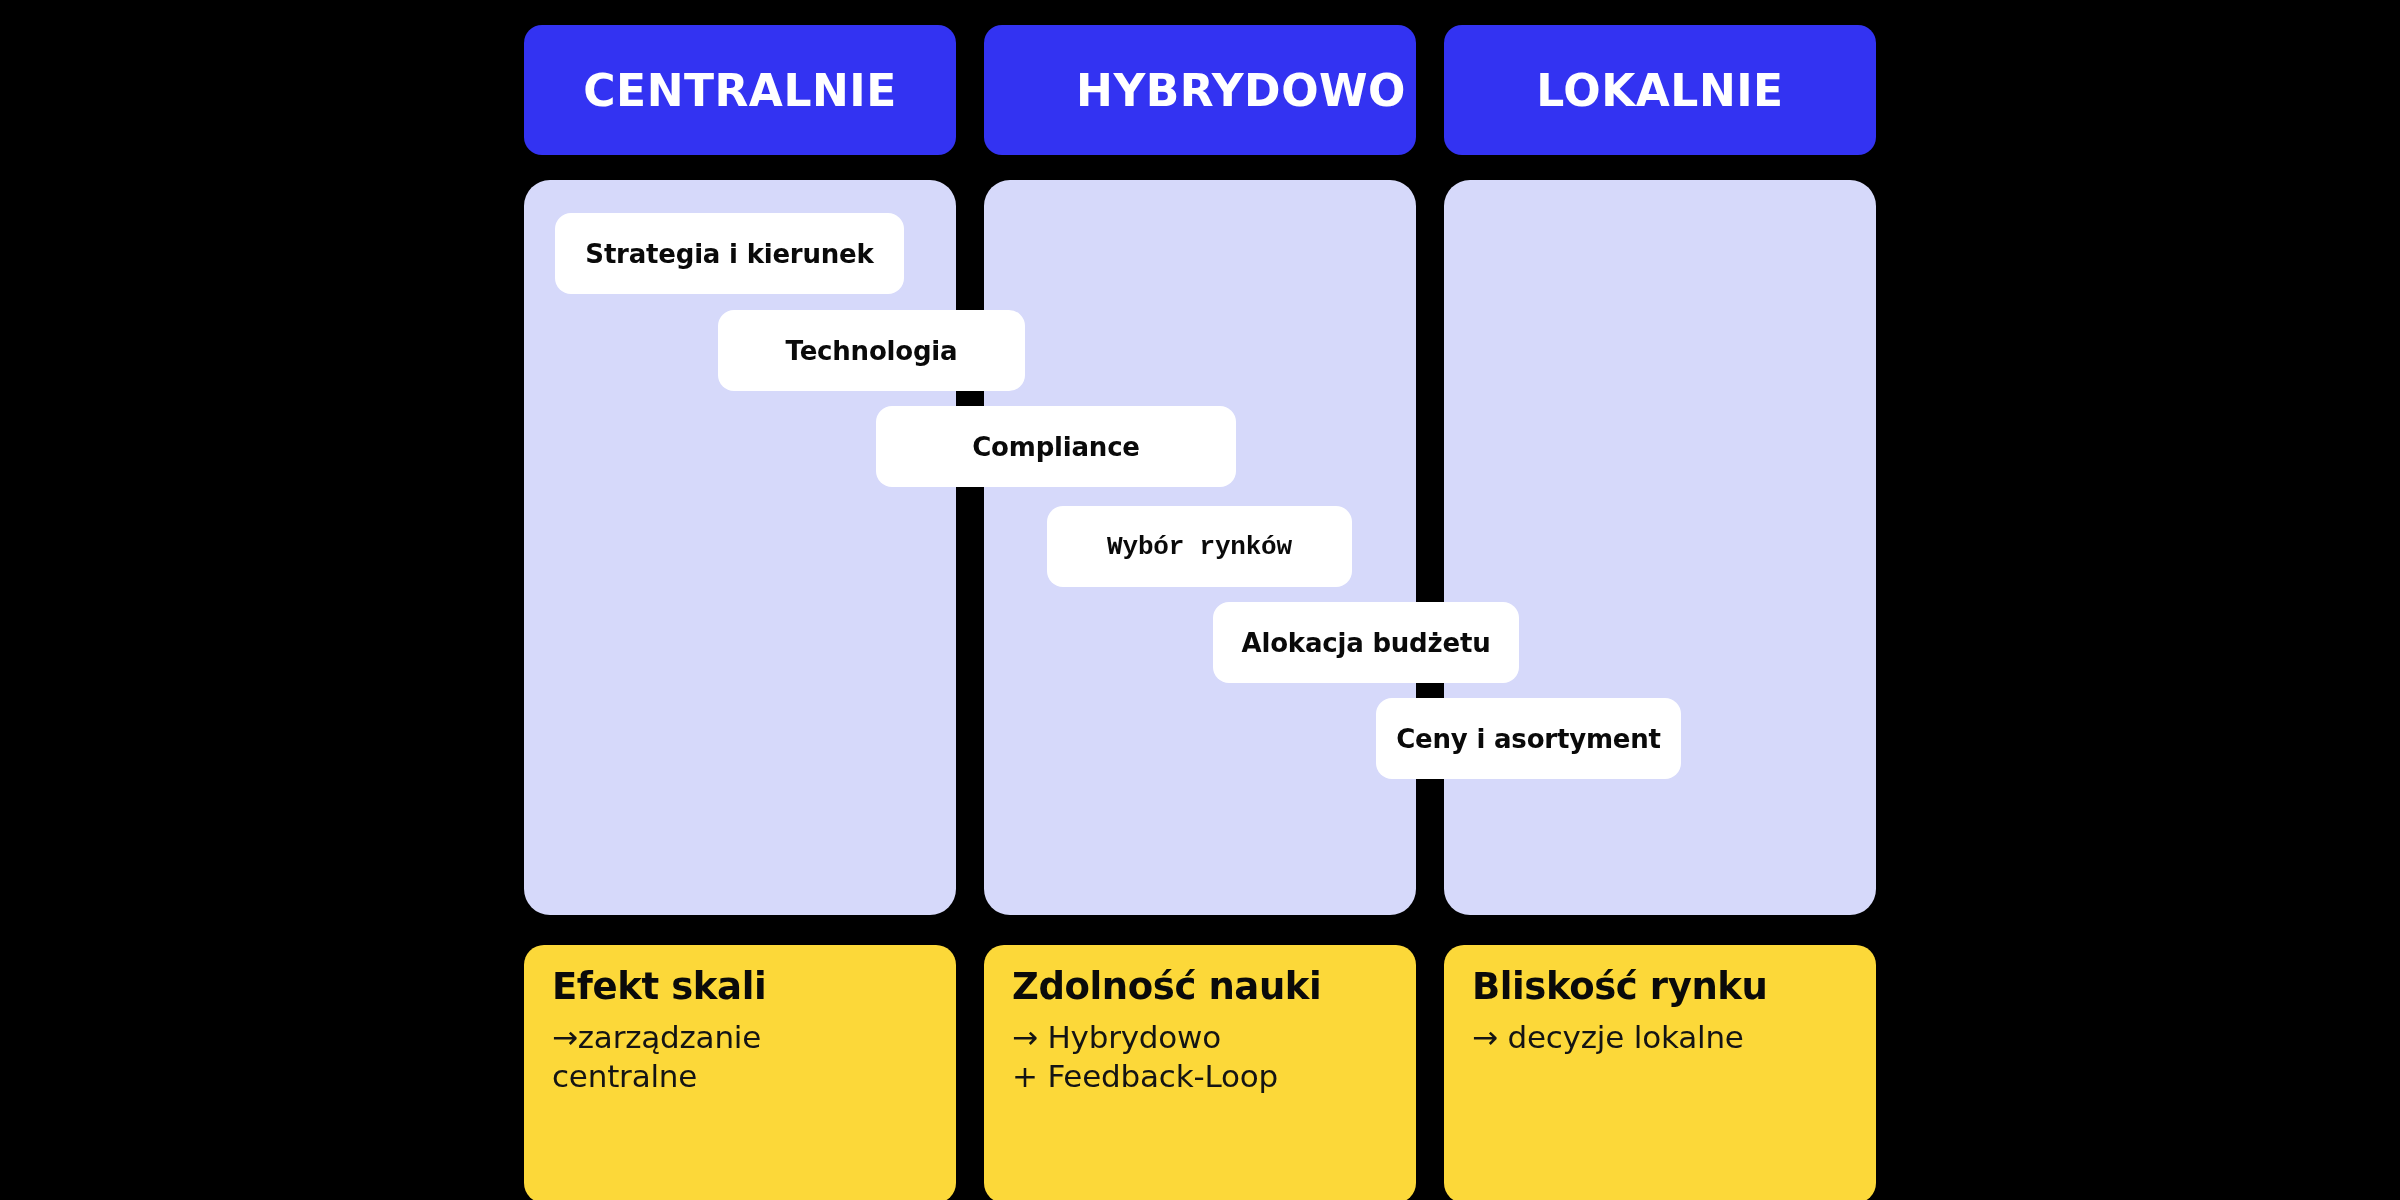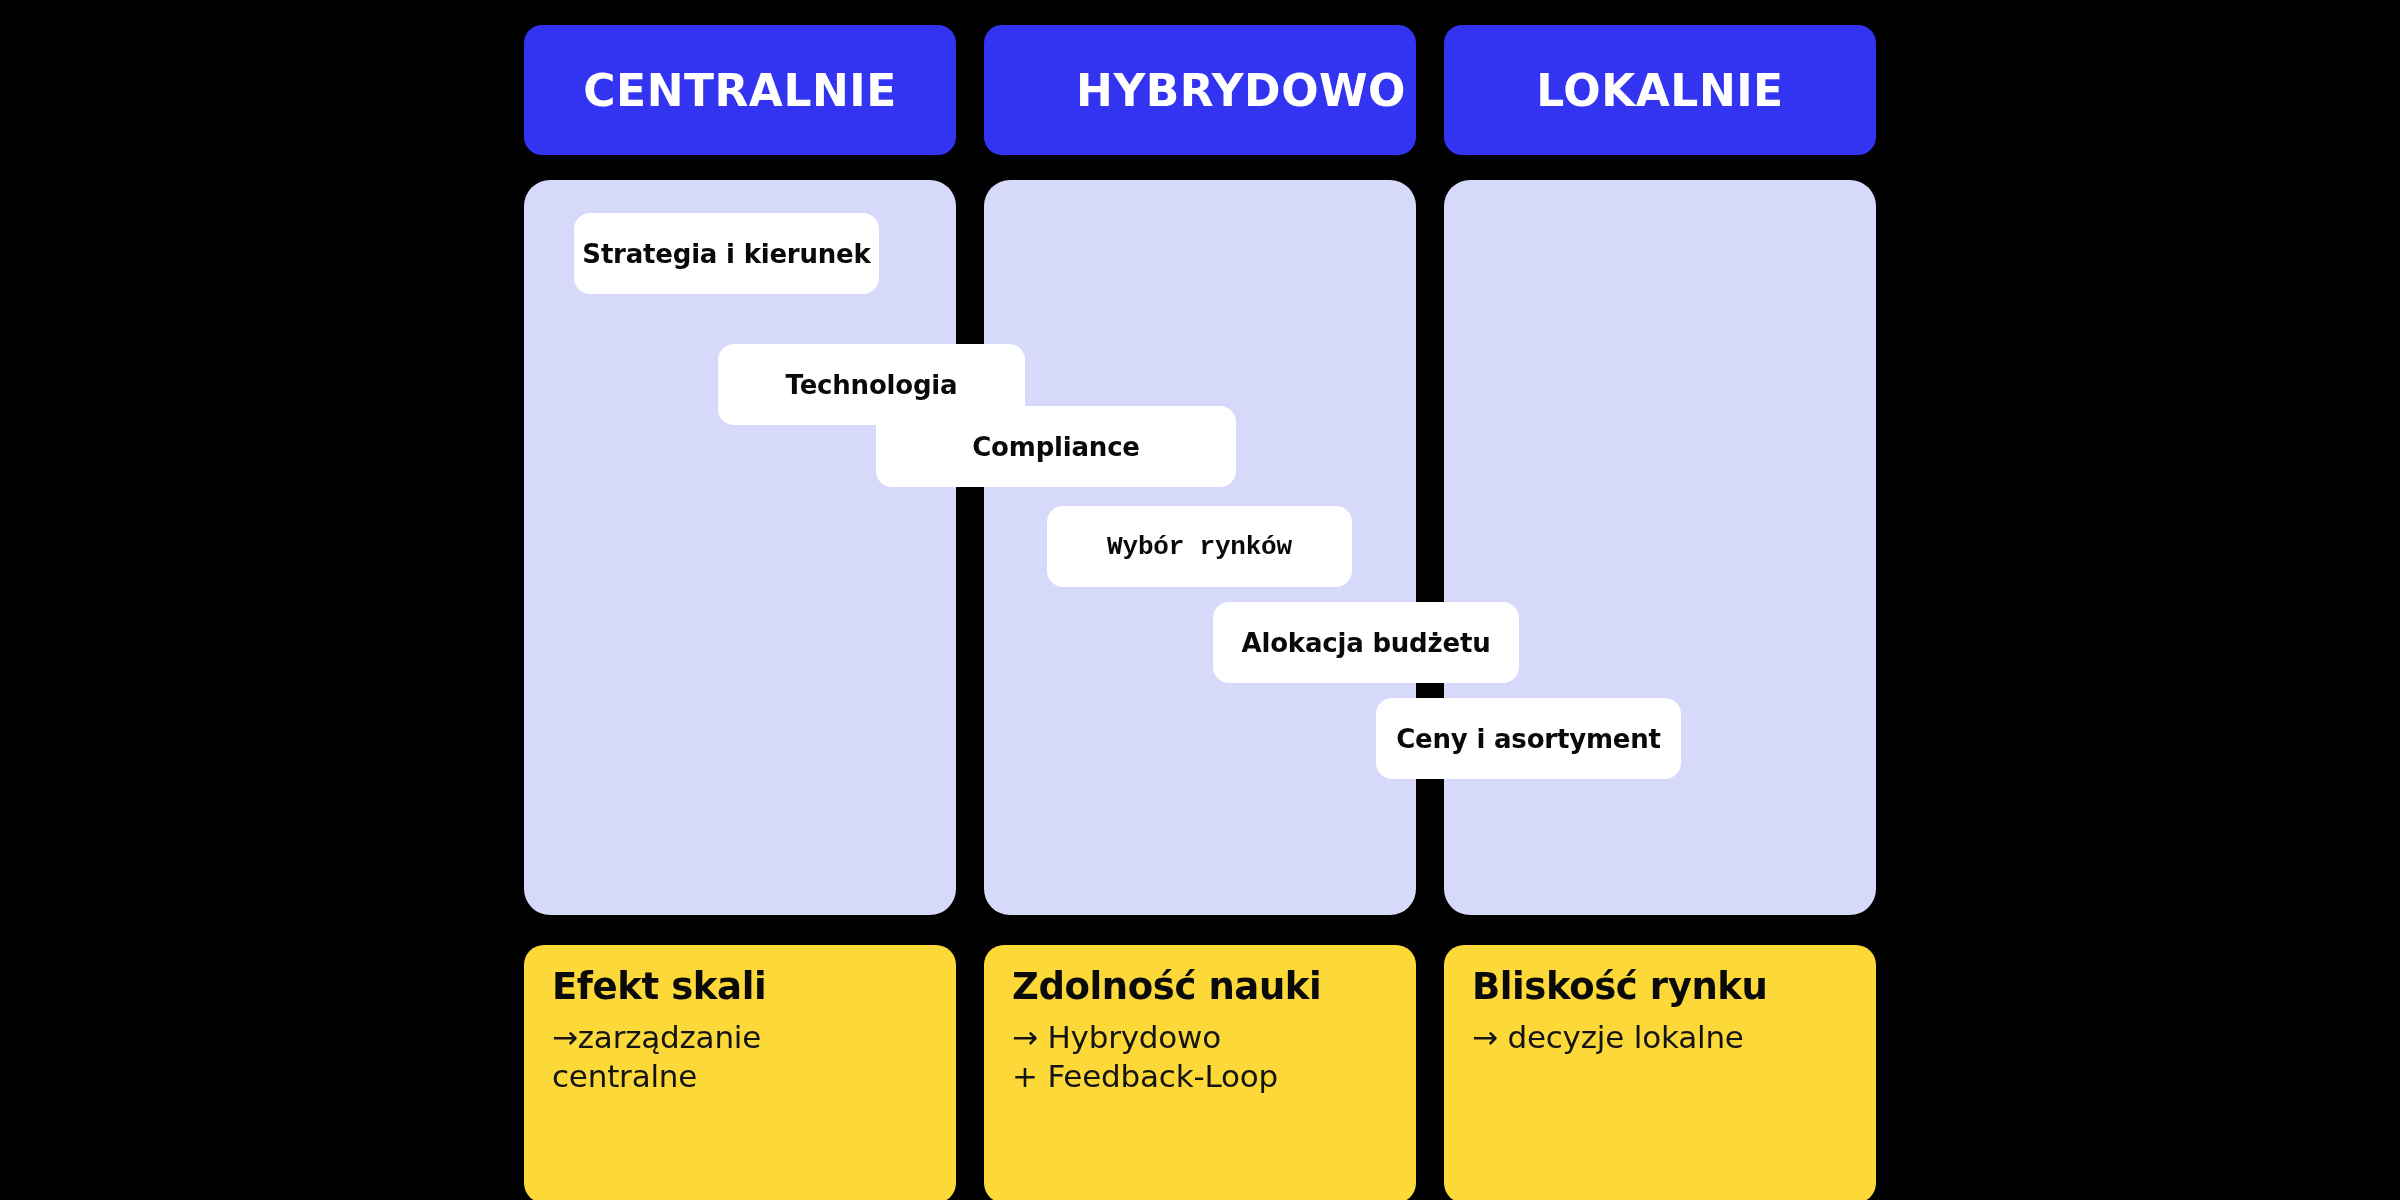--- a/index.html
+++ b/index.html
@@ -119,24 +119,24 @@
     <span>HYBRYDOWO</span>
   </div>
   <div class="col-header h3">
     <span>LOKALNIE</span>
   </div>
 
   <div class="col-panel p1"></div>
   <div class="col-panel p2"></div>
   <div class="col-panel p3"></div>
 
-  <div class="pill" id="pill-0" style="left: 574px; top: 213px; width: 305px;">
+  <div class="pill" id="pill-0" style="left: 555px; top: 213px; width: 349px;">
     <span>Strategia i kierunek</span>
   </div>
-  <div class="pill" id="pill-1" style="left: 718px; top: 310px; width: 307px; margin-top: 34px;">
+  <div class="pill" id="pill-1" style="left: 718px; top: 310px; width: 307px;">
     <span>Technologia</span>
   </div>
   <div class="pill" id="pill-2" style="left: 876px; top: 406px; width: 360px;">
     <span>Compliance</span>
   </div>
   <div class="pill" id="pill-3" style="left: 1047px; top: 506px; width: 305px; font-family: Liberation Mono, monospace;">
     <span>Wybór rynków</span>
   </div>
   <div class="pill" id="pill-4" style="left: 1213px; top: 602px; width: 306px;">
     <span>Alokacja budżetu</span>

